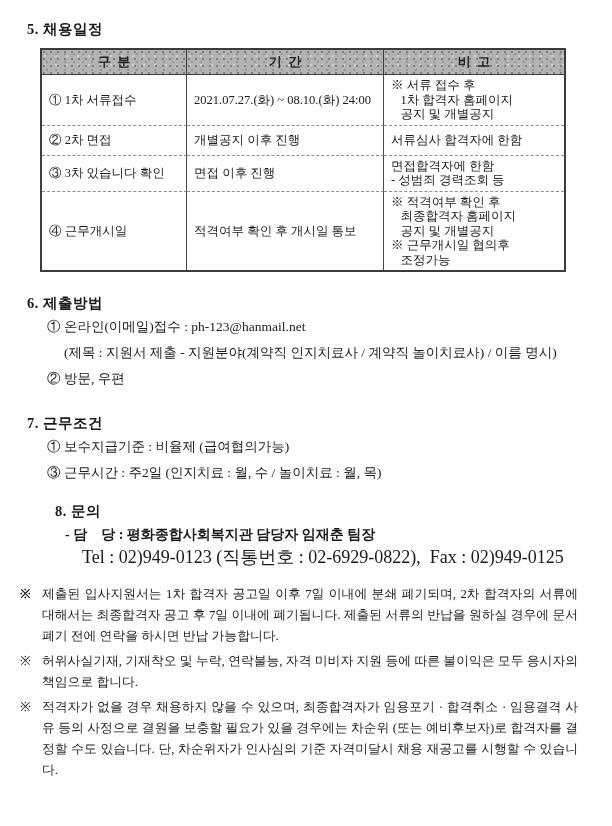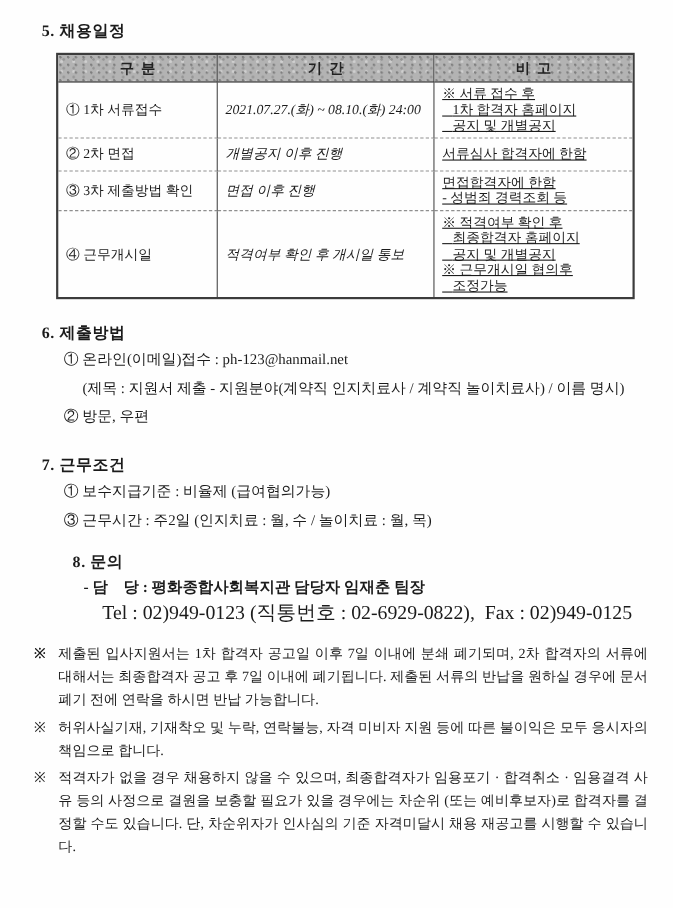--- a/index.html
+++ b/index.html
@@ -1,20 +1,20 @@
 <!DOCTYPE html>
 <html><head>
 <meta charset="utf-8">
 <style>
   html,body{margin:0;padding:0;background:#ffffff;}
   .page{
     position:relative;
     width:612px;height:826px;
     box-sizing:border-box;
-    padding:20px 27px 0 38px;
+    padding:20px 27px 0 27px;
     background:#fefefe;
     overflow:hidden;
     font-family:"Liberation Serif","DejaVu Serif",serif;
     color:#1b1b1b;
   }
   .sec-title{
     margin:0;
     font-size:14.5px;
     font-weight:bold;
     line-height:18px;
@@ -49,22 +49,22 @@
     font-size:12.5px;
     line-height:14.5px;
     padding:3px 7px;
     vertical-align:middle;
     border-right:1px solid #4a4a4a;
     border-bottom:1px dashed #8f8f8f;
   }
   .schedule td:last-child{border-right:none;}
   .schedule tbody tr:last-child td{border-bottom:none;}
   .cell-label{white-space:nowrap;}
-  .cell-period{white-space:nowrap;font-size:12px;font-style:italic;}
-  .cell-note{white-space:pre-wrap;text-decoration:underline;}
+  .cell-period{white-space:nowrap;font-size:12px;}
+  .cell-note{white-space:pre-wrap;}
   
   .sec6{margin-top:22px;}
   .sec7{margin-top:24px;}
   .sec8{margin-top:18px;margin-left:28px;}
   .item{
     margin:3px 0 0 20px;
     font-size:13.5px;
     line-height:23px;
     white-space:pre-wrap;
   }
@@ -126,21 +126,21 @@
         <td class="cell-note">※ 서류 접수 후
    1차 합격자 홈페이지
    공지 및 개별공지</td>
       </tr>
       <tr style="height:30px">
         <td class="cell-label">② 2차 면접</td>
         <td class="cell-period">개별공지 이후 진행</td>
         <td class="cell-note">서류심사 합격자에 한함</td>
       </tr>
       <tr style="height:35px">
-        <td class="cell-label">③ 3차 제출방법 확인</td>
+        <td class="cell-label">③ 3차 있습니다 확인</td>
         <td class="cell-period">면접 이후 진행</td>
         <td class="cell-note">면접합격자에 한함
 - 성범죄 경력조회 등</td>
       </tr>
       <tr style="height:71px">
         <td class="cell-label">④ 근무개시일</td>
         <td class="cell-period">적격여부 확인 후 개시일 통보</td>
         <td class="cell-note">※ 적격여부 확인 후
    최종합격자 홈페이지
    공지 및 개별공지

